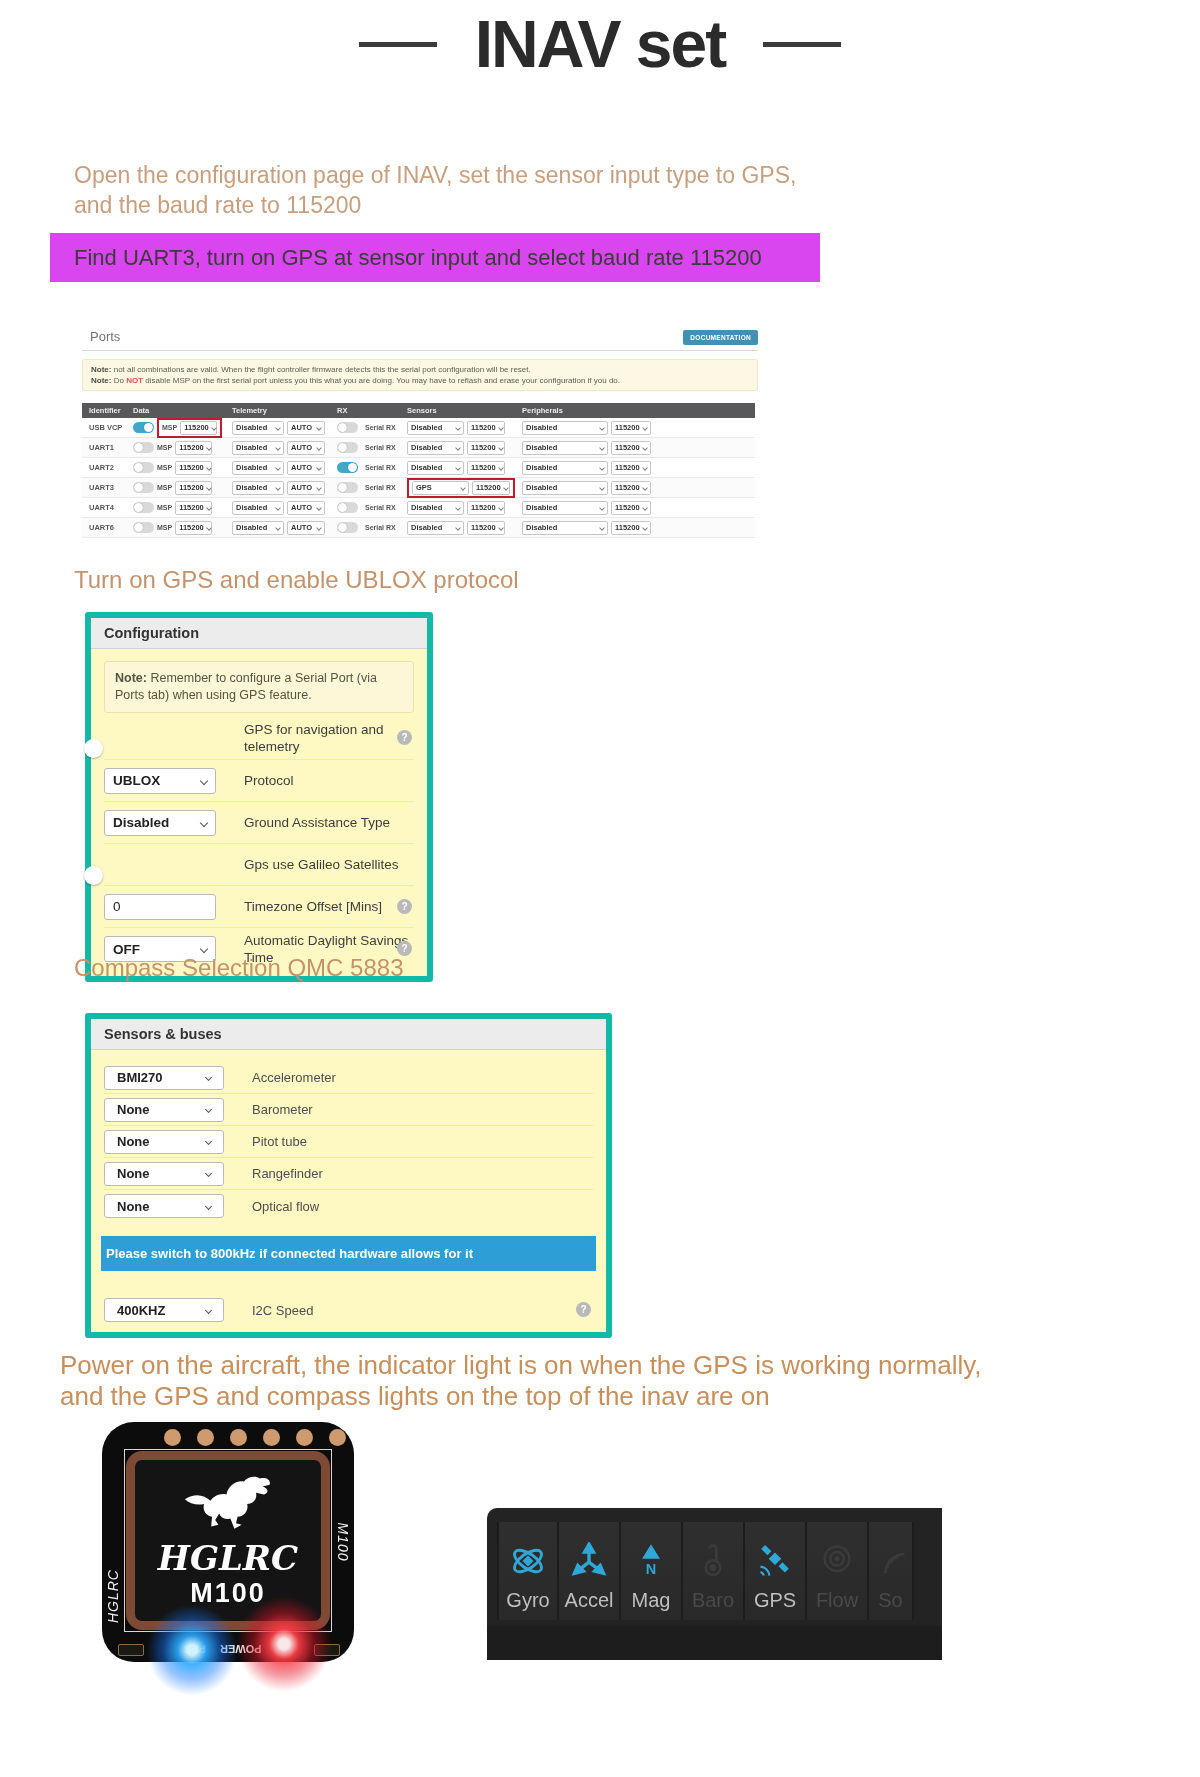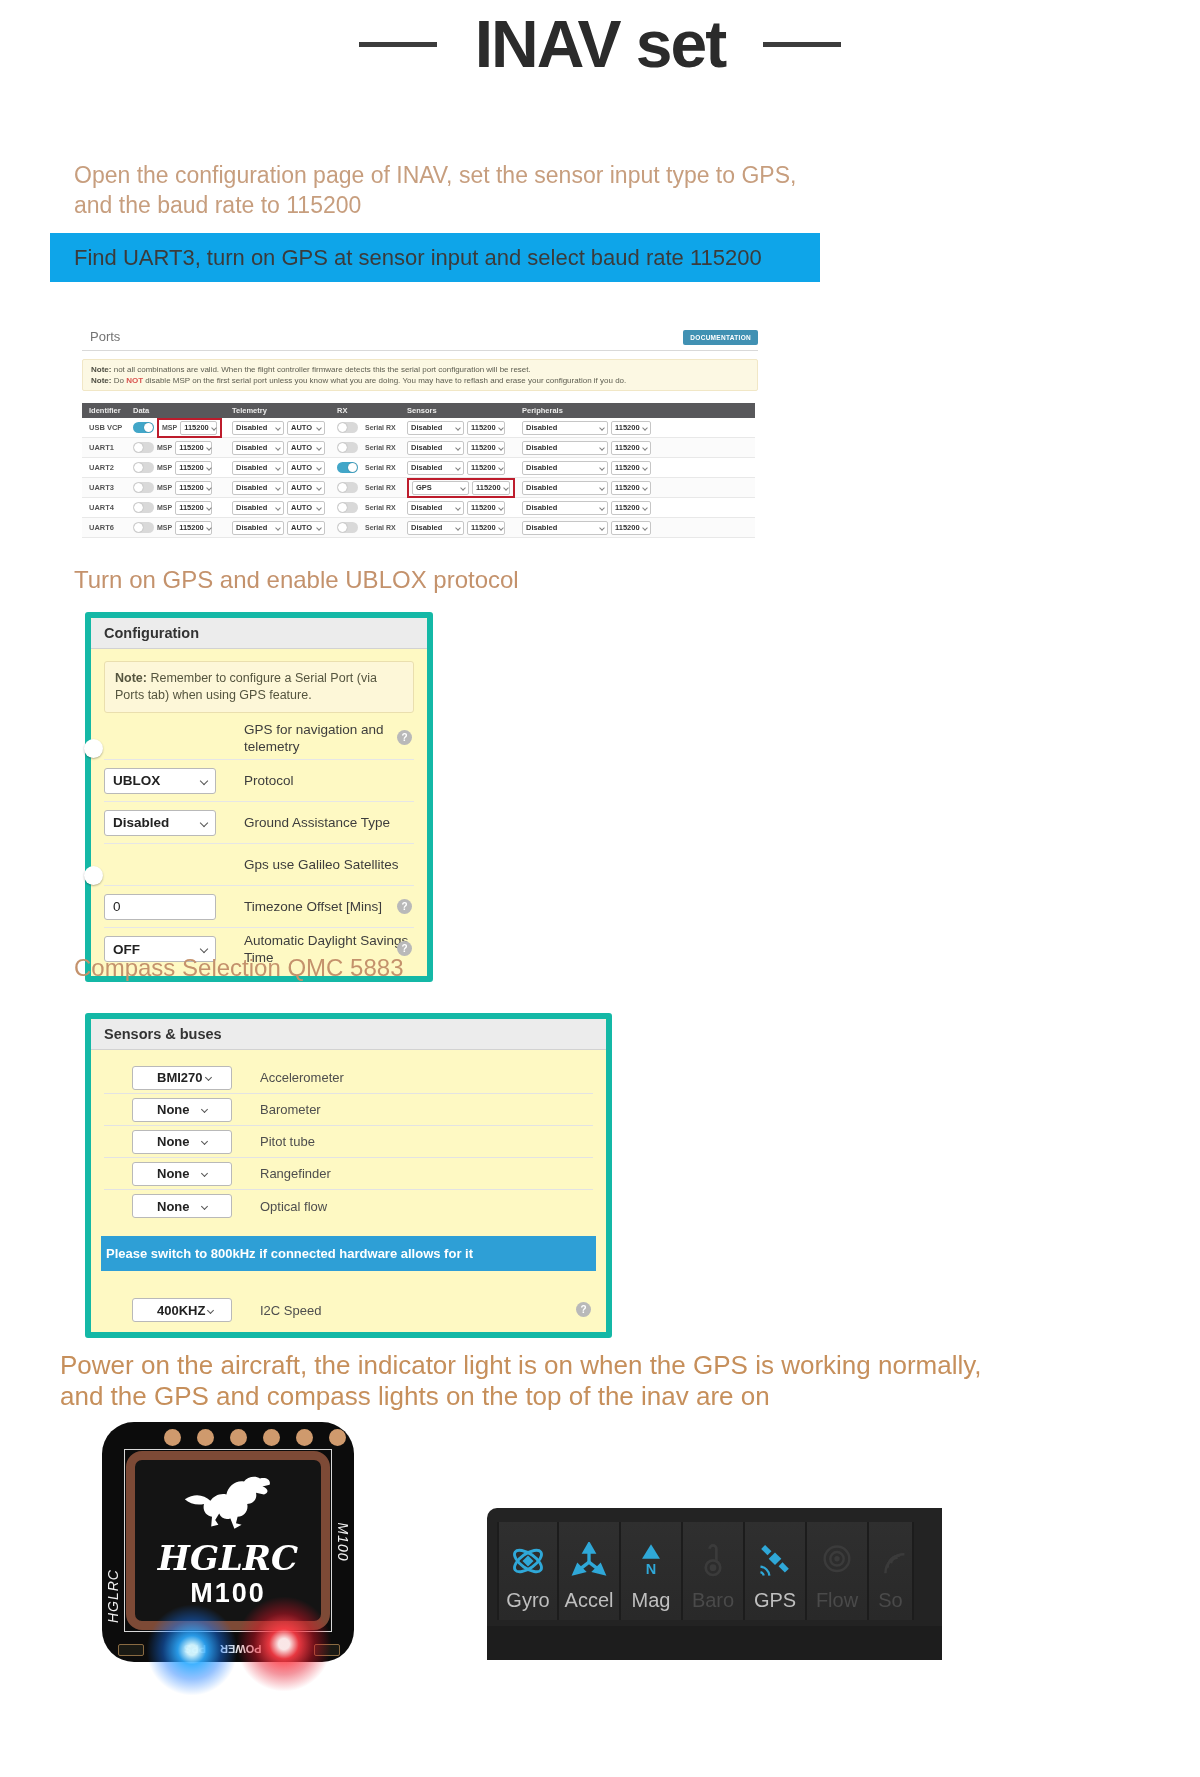--- a/index.html
+++ b/index.html
@@ -11,21 +11,21 @@
   .title-wrap { position:absolute; top:6px; left:0; width:100%; display:flex; align-items:center; justify-content:center; gap:38px; }
   .title-dash { width:78px; height:5px; background:#3c3c3c; }
   .page-title { font-size:66px; font-weight:800; color:#2b2b2b; letter-spacing:-2px; }
 
   
   .tan-para { position:absolute; color:#c79e7e; font-size:23px; line-height:30px; white-space:pre-line; }
   .tan-head { position:absolute; color:#c4926c; font-size:24px; }
   .power-para { position:absolute; color:#c68f5b; font-size:26px; line-height:31px; white-space:pre-line; }
 
   
-  .gray-bar { position:absolute; left:50px; top:233px; width:770px; height:49px; background:#0ea5e9;
+  .gray-bar { position:absolute; left:50px; top:233px; width:770px; height:49px; background:#d946ef;
               display:flex; align-items:center; padding-left:24px; font-size:22px; color:#3b3b3b; }
 
   
   .ports { position:absolute; left:82px; top:327px; width:676px; font-size:8px; color:#444; }
   .ports-head { position:relative; height:24px; border-bottom:1px solid #d9d9d9; }
   .ports-title { position:absolute; left:8px; top:2px; font-size:13px; color:#737373; }
   .doc-badge { position:absolute; right:0; top:3px; background:#4191b3; color:#fff; font-size:6.5px; font-weight:bold;
                letter-spacing:.3px; padding:4px 7px; border-radius:2px; }
   .ports-note { margin-top:8px; background:#fcf8e3; border:1px solid #f1e7c6; border-radius:2px; padding:4px 8px;
                 font-size:8px; line-height:11px; color:#5c5c4f; }
@@ -69,22 +69,22 @@
   .bigtgl .knob { position:absolute; top:1px; right:1px; width:19px; height:19px; border-radius:50%; background:#fff; box-shadow:0 1px 2px rgba(0,0,0,.3); }
   .bigsel { display:flex; align-items:center; justify-content:space-between; width:112px; height:26px; border:1px solid #b9b9b9;
             border-radius:3px; background:#fff; font-size:13.5px; font-weight:bold; color:#222; padding:0 8px; }
   .bigsel .car { width:6px; height:6px; border-color:#555; }
   .biginput { width:112px; height:26px; border:1px solid #b9b9b9; border-radius:3px; background:#fff; font-size:13.5px; color:#222; padding:0 8px; display:flex; align-items:center; }
   .help { position:absolute; right:2px; top:50%; margin-top:-8px; width:15px; height:15px; border-radius:50%; background:#b9b9b9;
           color:#fff; font-size:10px; font-weight:bold; display:flex; align-items:center; justify-content:center; }
 
   .sns-row { position:relative; display:flex; align-items:center; height:32px; border-bottom:1px solid #e3e3e3; }
   .sns-row:last-child { border-bottom:none; }
-  .sns-sel { display:flex; align-items:center; justify-content:space-between; width:100px; height:24px; border:1px solid #b9b9b9;
-             border-radius:3px; background:#fff; font-size:13px; font-weight:bold; color:#222; padding:0 24px; margin-right:28px; flex-shrink:0;margin-left:28px; }
+  .sns-sel { display:flex; align-items:center; justify-content:space-between; width:120px; height:24px; border:1px solid #b9b9b9;
+             border-radius:3px; background:#fff; font-size:13px; font-weight:bold; color:#222; padding:0 12px; margin-right:28px; flex-shrink:0; }
   .sns-sel .car { width:5px; height:5px; border-color:#555; }
   .sns-label { font-size:13px; color:#4e4e4e; }
   .blue-banner { margin:10px 10px 23px 10px; background:#2e9fd6; color:#fff; font-size:13px; font-weight:bold; padding:10px 5px; }
 
   
   .m100 { position:absolute; left:102px; top:1422px; width:252px; height:240px; background:#0c0c0c; border-radius:32px; }
   .m100 .pin { position:absolute; top:7px; width:17px; height:17px; border-radius:50%; background:#cf9a6d; }
   .m100-frame { position:absolute; left:22px; top:27px; right:22px; bottom:30px; border:1px solid #d8d8d8; }
   .m100-copper { position:absolute; inset:1px; border:9px solid #7d4a36; border-radius:16px; background:#141414;
                  display:flex; flex-direction:column; align-items:center; justify-content:center; }
@@ -134,21 +134,21 @@
     <span>Find UART3, turn on GPS at sensor input and select baud rate 115200</span>
   </div>
 
   <div class="ports">
     <div class="ports-head">
       <div class="ports-title">Ports</div>
       <div class="doc-badge">DOCUMENTATION</div>
     </div>
     <div class="ports-note">
       <div><b>Note:</b><span> not all combinations are valid. When the flight controller firmware detects this the serial port configuration will be reset.</span></div>
-      <div><b>Note:</b><span> Do </span><span class="note-not">NOT</span><span> disable MSP on the first serial port unless you know what you are doing. You may have to reflash and erase your configuration if you do.</span></div>
+      <div><b>Note:</b><span> Do </span><span class="note-not">NOT</span><span> disable MSP on the first serial port unless you this what you are doing. You may have to reflash and erase your configuration if you do.</span></div>
     </div>
 
     <div class="ptable">
       <div class="prow phead">
         <div class="pcell">Identifier</div>
         <div class="pcell">Data</div>
         <div class="pcell">Telemetry</div>
         <div class="pcell">RX</div>
         <div class="pcell">Sensors</div>
         <div class="pcell">Peripherals</div>

